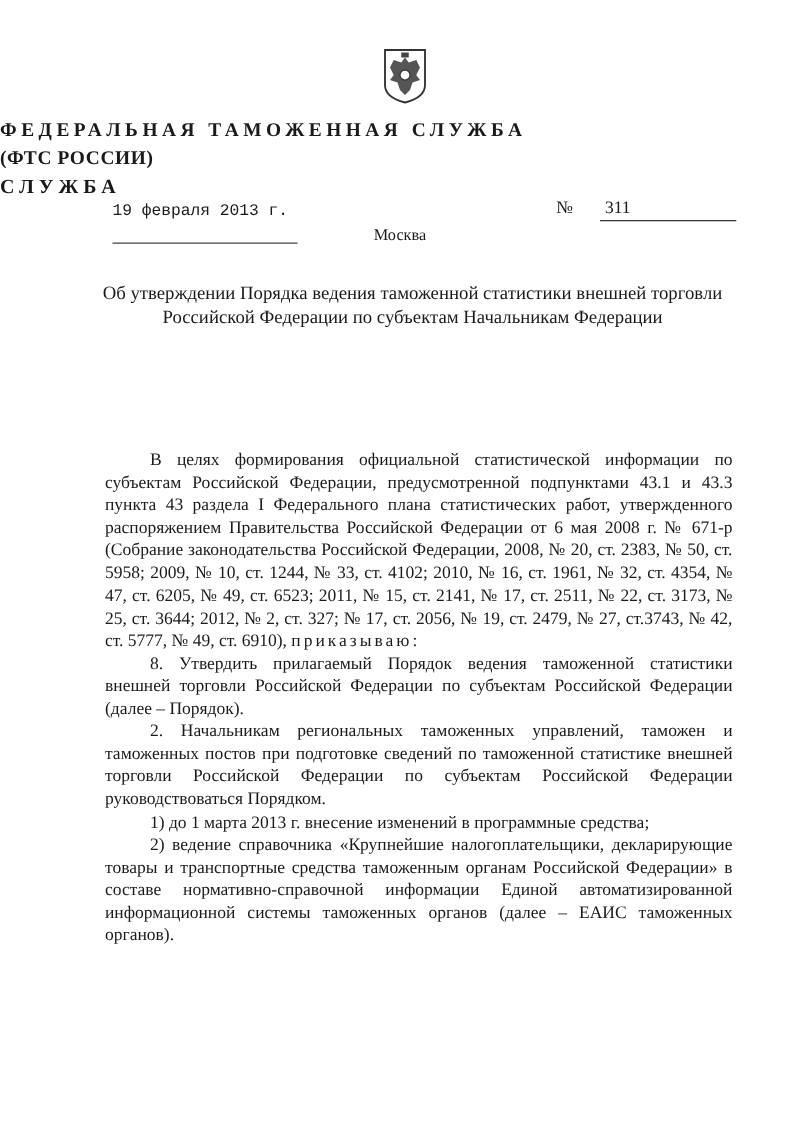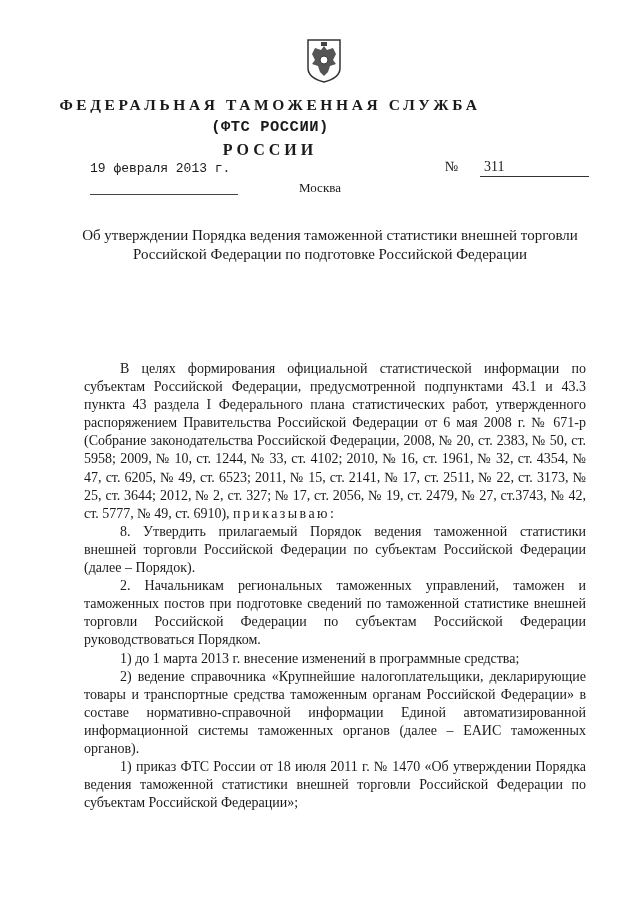--- a/index.html
+++ b/index.html
@@ -1,21 +1,21 @@
 <!DOCTYPE html>
 <html><head>
 <meta charset="utf-8">
 <style>
   html, body { margin: 0; padding: 0; background: #ffffff; }
   body { width: 640px; height: 900px; position: relative; overflow: hidden;
          font-family: "Liberation Serif", "DejaVu Serif", serif; color: #1a1a1a; }
   .emblem { position: absolute; left: 306px; top: 38px; width: 36px; height: 46px; }
-  .org { position: absolute; left: 0; width: 540px; text-align: center; font-weight: bold; }
+  .org { position: absolute; left: 0; width: 540px; text-align: left; font-weight: bold; }
   .org1 { top: 96px; font-size: 15.5px; letter-spacing: 3.6px; }
-  .org2 { top: 118px; font-size: 15.5px; letter-spacing: 0.5px; font-family: Liberation Mono, monospace; }
+  .org2 { top: 118px; font-size: 15.5px; letter-spacing: 0.5px; }
   .order { top: 141px; font-size: 16px; letter-spacing: 4px; }
   .date { position: absolute; left: 90px; top: 161px; width: 148px; font-size: 13px;
           font-family: "Liberation Mono", "DejaVu Sans Mono", monospace;
           border-bottom: 1px solid #444; padding-bottom: 18px; white-space: nowrap; }
   .num-label { position: absolute; left: 445px; top: 159px; font-size: 14px; }
   .num { position: absolute; left: 460px; top: 159px; width: 105px; font-size: 14px;
          border-bottom: 1px solid #333; padding-left: 4px; padding-bottom: 1px; margin-left: 20px; }
   .city { position: absolute; left: 0; width: 640px; top: 180px; text-align: center; font-size: 13px; }
   .title { position: absolute; left: 80px; width: 500px; top: 226px; text-align: center;
            font-weight: normal; font-size: 15px; line-height: 19px; }
@@ -30,32 +30,31 @@
   <svg width="36" height="46" viewBox="0 0 36 46">
     <path d="M2 2 H34 V30 Q34 40 18 44 Q2 40 2 30 Z" fill="none" stroke="#333" stroke-width="1.5"></path>
     <path d="M18 8 L21 12 L27 10 L30 16 L27 22 L30 26 L24 28 L22 34 L18 38 L14 34 L12 28 L6 26 L9 22 L6 16 L9 10 L15 12 Z" fill="#555"></path>
     <circle cx="18" cy="22" r="4" fill="#fff" stroke="#333" stroke-width="1"></circle>
     <rect x="15" y="4" width="6" height="4" fill="#444"></rect>
   </svg>
 </div>
 
 <div class="org org1">ФЕДЕРАЛЬНАЯ ТАМОЖЕННАЯ СЛУЖБА</div>
 <div class="org org2">(ФТС РОССИИ)</div>
-<div class="org order">РОССИИ</div>
+<div class="org order">СЛУЖБА</div>
 
 <div class="date">19 февраля 2013 г.</div>
 <span class="num-label">№</span>
 <div class="num">311</div>
 <div class="city">Москва</div>
 
 <div class="title">
   <div>Об утверждении Порядка ведения таможенной статистики внешней торговли</div>
-  <div>Российской Федерации по подготовке Российской Федерации</div>
+  <div>Российской Федерации по субъектам Начальникам Федерации</div>
 </div>
 
 <div class="body">
   <p class="p"><span>В целях формирования официальной статистической информации по субъектам Российской Федерации, предусмотренной подпунктами 43.1 и 43.3 пункта 43 раздела I Федерального плана статистических работ, утвержденного распоряжением Правительства Российской Федерации от 6 мая 2008 г. № 671-р (Собрание законодательства Российской Федерации, 2008, № 20, ст. 2383, № 50, ст. 5958; 2009, № 10, ст. 1244, № 33, ст. 4102; 2010, № 16, ст. 1961, № 32, ст. 4354, № 47, ст. 6205, № 49, ст. 6523; 2011, № 15, ст. 2141, № 17, ст. 2511, № 22, ст. 3173, № 25,  ст. 3644; 2012, № 2, ст. 327; № 17, ст. 2056, № 19, ст. 2479, № 27, ст.3743, № 42, ст. 5777, № 49, ст. 6910), </span><span class="spaced">приказываю:</span></p>
   <p class="p">8. Утвердить прилагаемый Порядок ведения таможенной статистики внешней торговли Российской Федерации по субъектам Российской Федерации (далее – Порядок).</p>
   <p class="p">2. Начальникам региональных таможенных управлений, таможен и таможенных постов при подготовке сведений по таможенной статистике внешней торговли Российской Федерации по субъектам Российской Федерации руководствоваться Порядком.</p>
   <p class="p">1) до 1 марта 2013 г. внесение изменений в программные средства;</p>
   <p class="p">2) ведение справочника «Крупнейшие налогоплательщики, декларирующие товары и транспортные средства таможенным органам Российской Федерации» в составе нормативно-справочной информации Единой автоматизированной информационной системы таможенных органов (далее – ЕАИС таможенных органов).</p>
-  <p class="p">1) приказ ФТС России от 18 июля 2011 г. № 1470 «Об утверждении Порядка ведения таможенной статистики внешней торговли Российской Федерации по субъектам Российской Федерации»;</p>
 </div>
 
 </body></html>

